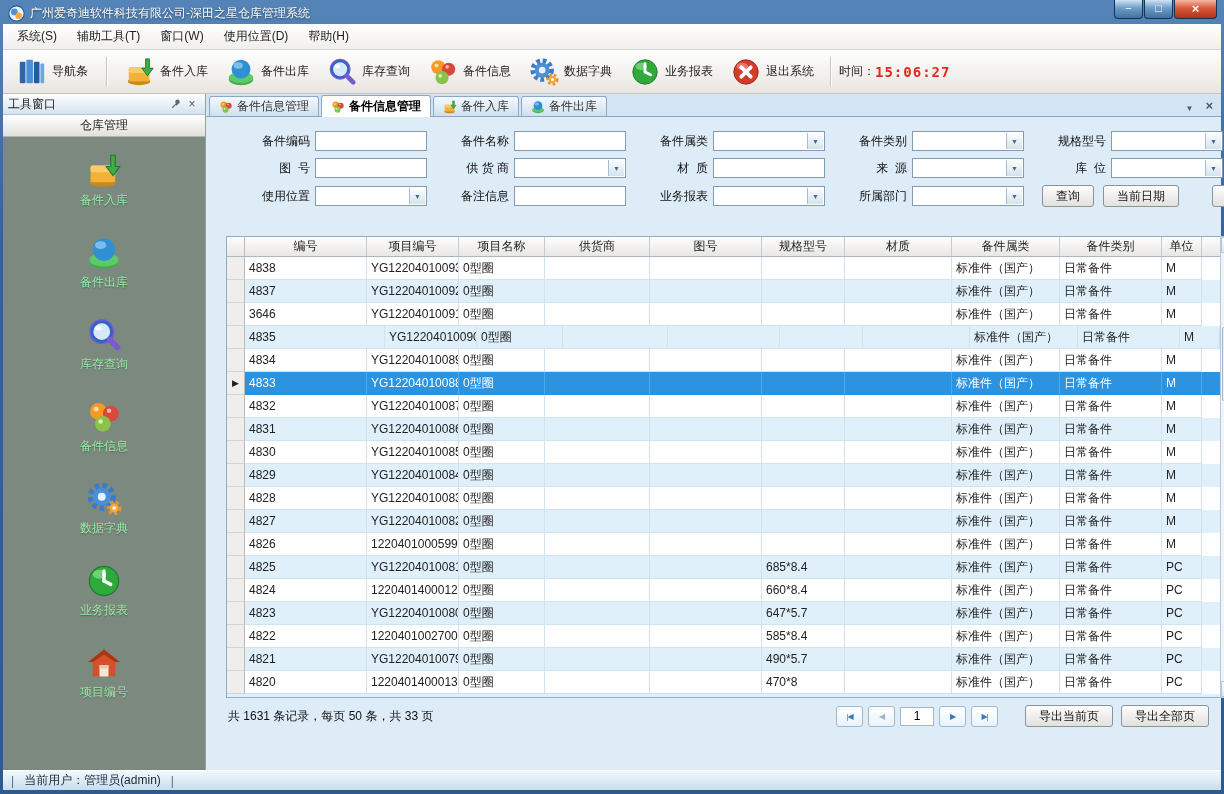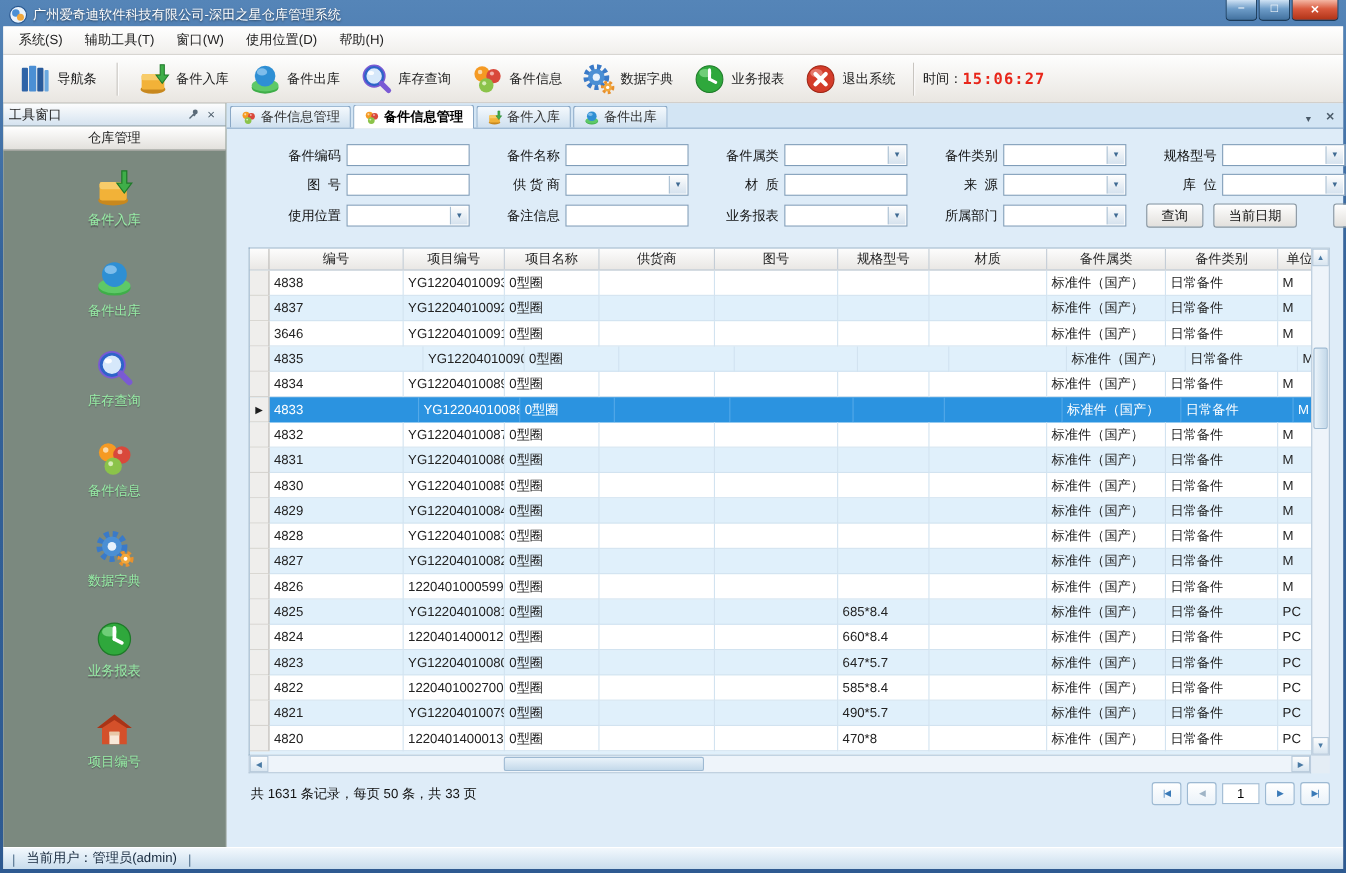--- a/index.html
+++ b/index.html
@@ -75,21 +75,21 @@
   .field-label { width: 64px; text-align: right; margin-right: 5px; white-space: pre; color: #111; }
   .control { position: relative; width: 112px; height: 20px; background: #fff; border: 1px solid #7f9db9; }
   .text-input { position: absolute; inset: 0; width: 100%; height: 100%; border: none; outline: none; padding: 0 3px; font: inherit; background: transparent; }
   .sel-value { position: absolute; left: 3px; top: 3px; right: 18px; overflow: hidden; white-space: nowrap; }
   .select-arrow { position: absolute; right: 1px; top: 1px; bottom: 1px; width: 16px; background: linear-gradient(#fdfdfd, #d5e2ee); border-left: 1px solid #a7bed2; display: flex; align-items: center; justify-content: center; color: #3f6a92; cursor: pointer; }
   .select-arrow::before { content: "▼"; font-size: 7px; }
   .search-buttons { margin-left: auto; display: flex; align-items: center; gap: 9px; padding-right: 4px; }
   .btn { height: 22px; padding: 0 13px; border: 1px solid #88959f; border-radius: 3px; background: linear-gradient(#fefefe, #e2e0dc); font: inherit; color: #111; cursor: pointer; white-space: nowrap; }
   .btn.new-btn { margin-left: 24px; }
   
-  .table-zone { flex: none; margin: 8px 12px 0 20px; display: flex; flex-direction: column; }
+  .table-zone { flex: none; margin: 19px 12px 0 20px; display: flex; }
   .table-main { display: flex; height: 462px; }
   .grid-area { flex: 1; min-width: 0; background: #fff; border: 1px solid #91aec6; border-right: none; overflow: hidden; display: flex; flex-direction: column; }
   .grid-header { height: 20px; flex: none; display: flex; background: linear-gradient(#fdfdfd, #e9e7e4); border-bottom: 1px solid #aab8c4; overflow: hidden; }
   .gh-cell { flex: none; border-right: 1px solid #c4cdd6; display: flex; align-items: center; justify-content: center; color: #1d1d1d; overflow: hidden; white-space: nowrap; }
   .grid-body { flex: 1; overflow: hidden; }
   .grid-row { display: flex; height: 23px; background: #fff; }
   .grid-row:nth-child(even) { background: #e0f0fb; }
   .g-cell { flex: none; border-right: 1px solid #d2e3f0; border-bottom: 1px solid #d2e3f0; display: flex; align-items: center; padding: 0 4px; overflow: hidden; white-space: nowrap; }
   .grid-row.selected { background: #2b93e0; color: #fff; }
   .grid-row.selected .g-cell { border-right-color: #54a9e8; border-bottom-color: #2b93e0; }
@@ -602,21 +602,21 @@
                     <div class="g-cell" style="width:83px"></div>
                     <div class="g-cell" style="width:107px"></div>
                     <div class="g-cell" style="width:108px">标准件（国产）</div>
                     <div class="g-cell" style="width:102px">日常备件</div>
                     <div class="g-cell" style="width:40px">M</div>
                   </div>
                   <div class="grid-row selected">
                     <div class="g-cell marker-cell" style="width:18px">
                       <span class="row-arrow"></span>
                     </div>
-                    <div class="g-cell" style="width:136px">4833</div>
+                    <div class="g-cell" style="width:122px">4833</div>
                     <div class="g-cell" style="width:92px">YG12204010088</div>
                     <div class="g-cell" style="width:86px">0型圈</div>
                     <div class="g-cell" style="width:105px"></div>
                     <div class="g-cell" style="width:112px"></div>
                     <div class="g-cell" style="width:83px"></div>
                     <div class="g-cell" style="width:107px"></div>
                     <div class="g-cell" style="width:108px">标准件（国产）</div>
                     <div class="g-cell" style="width:102px">日常备件</div>
                     <div class="g-cell" style="width:40px">M</div>
                   </div>
@@ -821,20 +821,24 @@
             <button class="nav-btn dim">
                 <span class="nav-glyph">◀</span>
               </button>
             <input class="page-input" style="width: 34px; height: 19px; border: 1px solid rgb(157, 185, 210); text-align: center; font: inherit; background: rgb(255, 255, 255);" value="1">
             <button class="nav-btn">
                 <span class="nav-glyph">▶</span>
               </button>
             <button class="nav-btn">
                 <span class="nav-glyph">▶|</span>
               </button>
+            <div class="export-group">
+              <button class="btn">导出当前页</button>
+              <button class="btn">导出全部页</button>
+            </div>
           </div>
         </div>
 
       </div>
     </div>
 
     <div class="statusbar">
       <span class="status-sep">|</span>
       <span>当前用户：管理员(admin)</span>
       <span class="status-sep">|</span>

